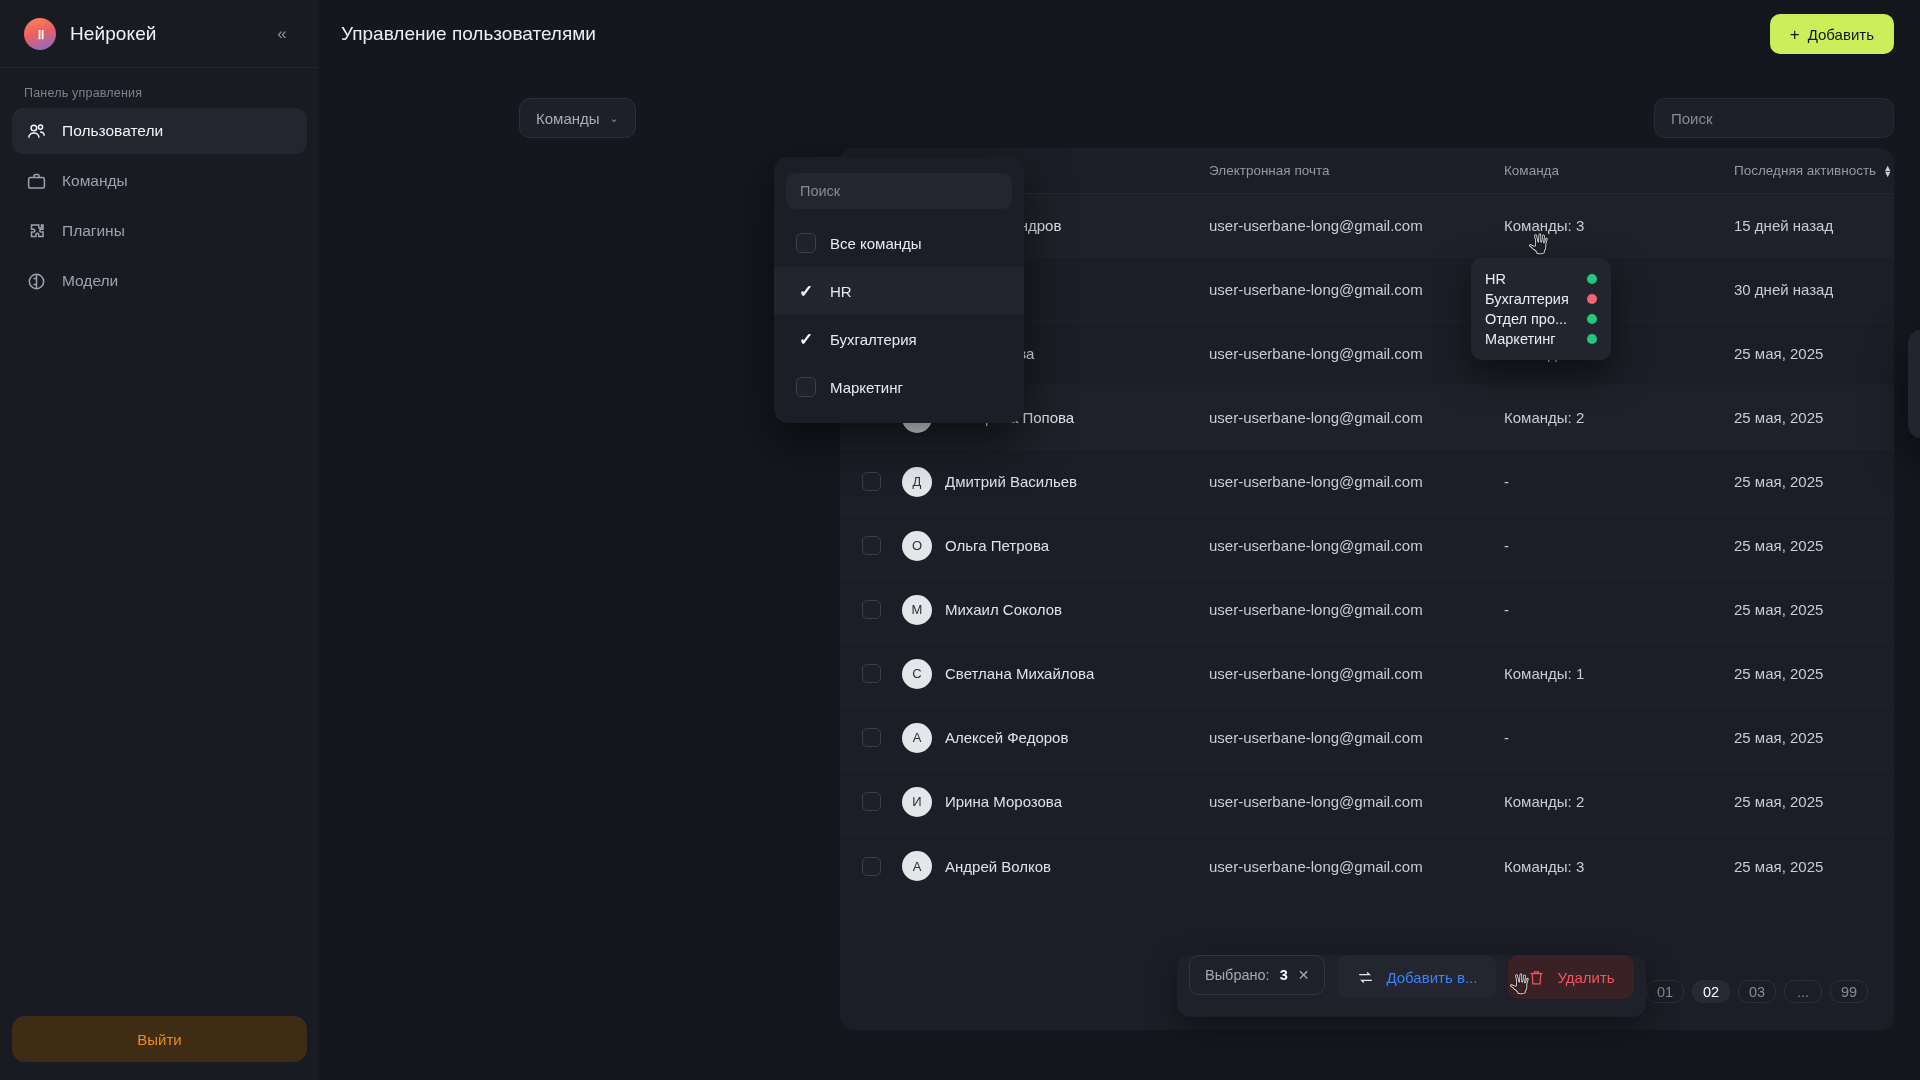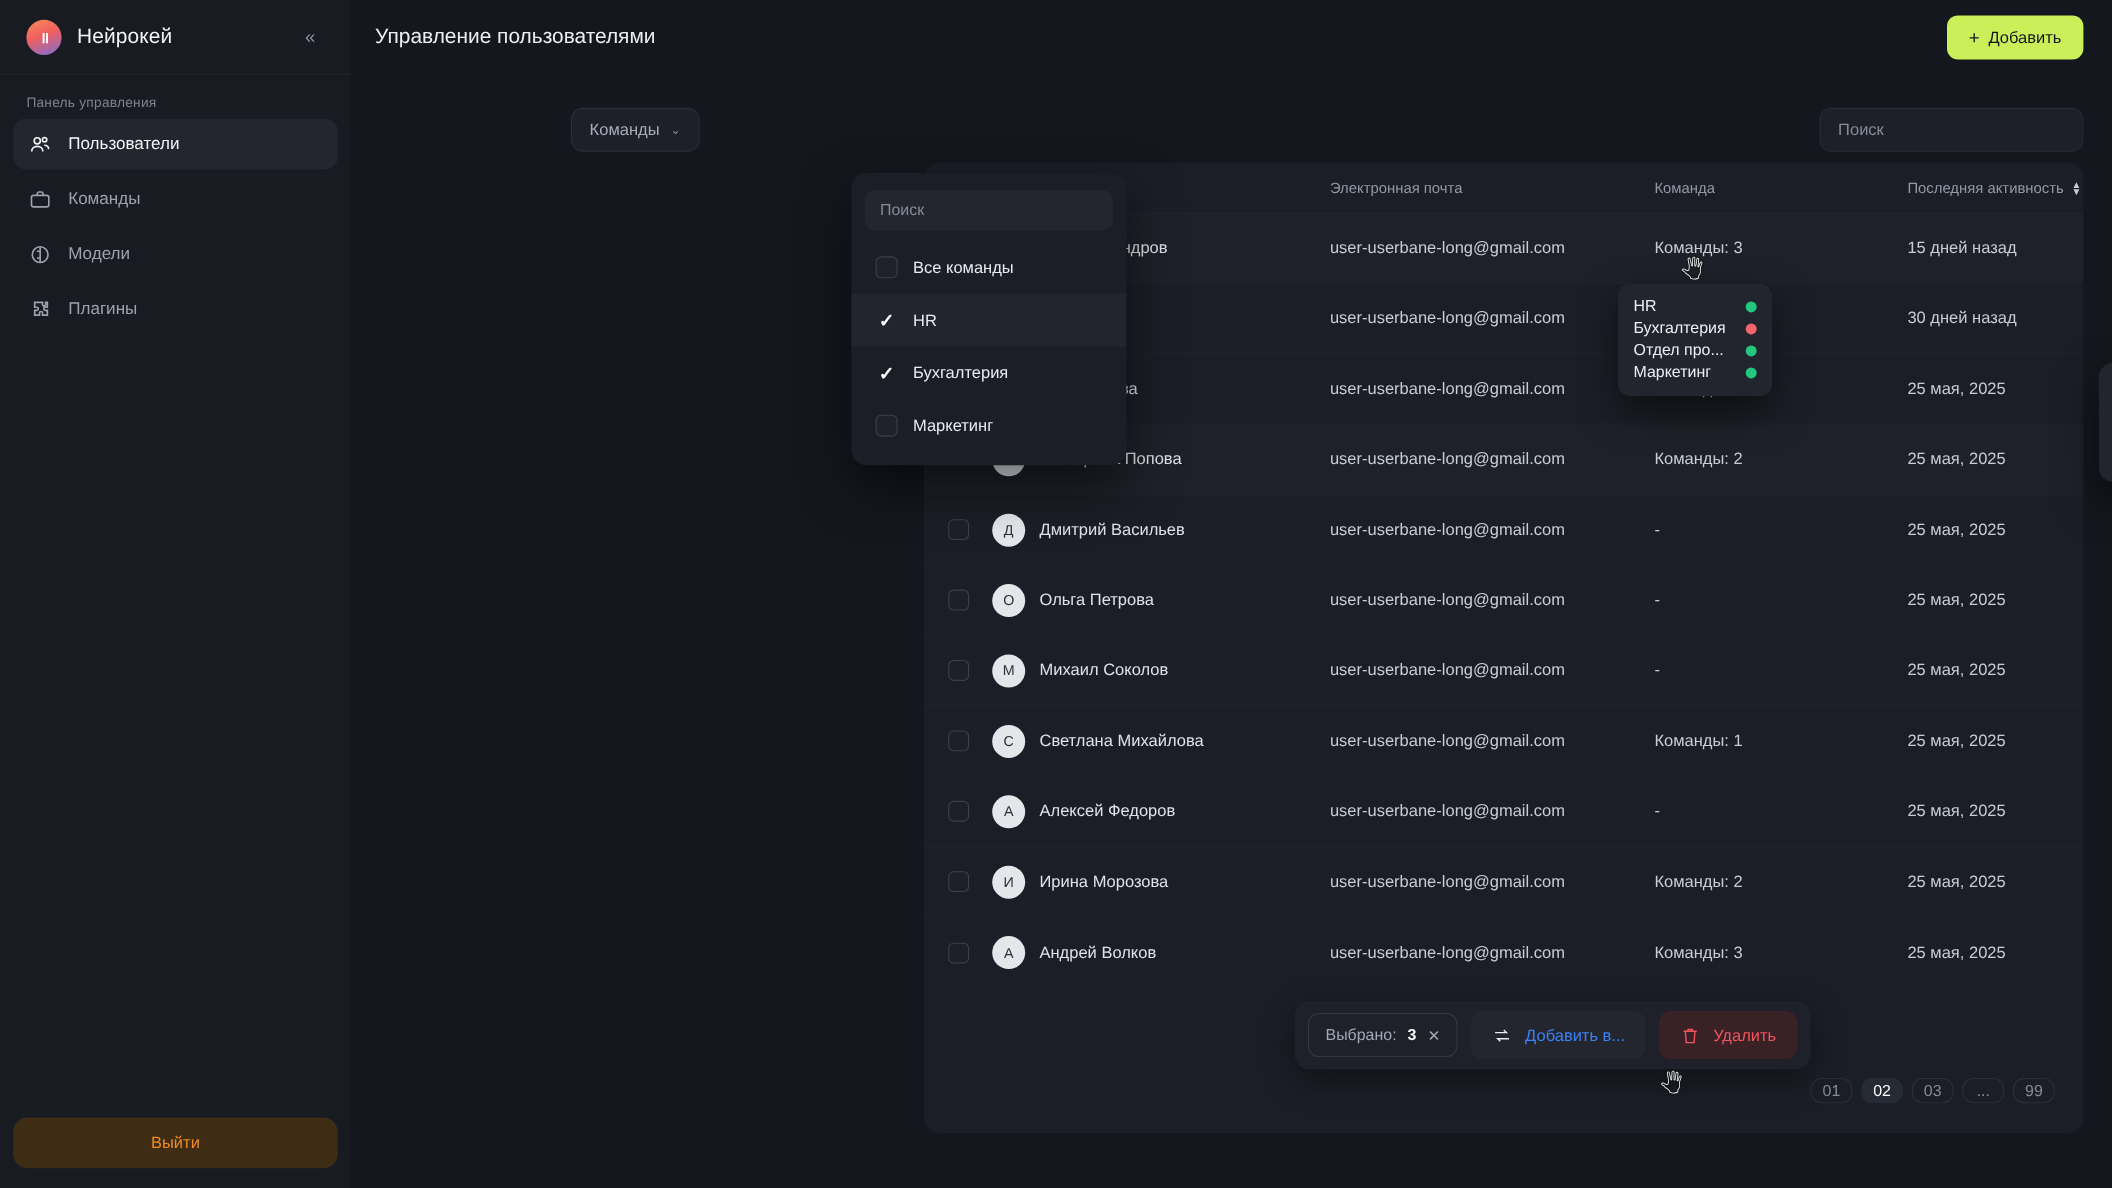--- a/index.html
+++ b/index.html
@@ -185,22 +185,22 @@
     box-shadow: 0 16px 40px rgba(0,0,0,.55); z-index: 50;
   }
   .ctx-item {
     display: flex; align-items: center; gap: 12px; height: 44px; padding: 0 18px;
     font-size: 15px; color: #e9ebf0; cursor: pointer;
   }
   .ctx-item.danger { color: #f0555f; }
 
   
   .bulkbar {
-    position: absolute; left: 858px; top: 910px; height: 62px;
-    background: #1e212a; border-radius: 13px; display: flex; align-items: center;
+    position: absolute; left: 858px; top: 955px; height: 62px;
+    background: #1e212a; border-radius: 13px; display: flex; align-items: flex-start;
     padding: 0 12px; gap: 12px; z-index: 30; box-shadow: 0 10px 30px rgba(0,0,0,.4);
   }
   .chip {
     display: flex; align-items: center; gap: 10px; height: 40px; padding: 0 15px;
     border: 1px solid #32363f; border-radius: 10px; font-size: 14.5px; color: #a3a8b4;
   }
   .chip b { color: #fff; font-weight: 700; }
   .chip .x { color: #a3a8b4; cursor: pointer; font-size: 14px; }
   .bulk-btn {
     display: flex; align-items: center; gap: 11px; height: 44px; padding: 0 19px;
@@ -256,34 +256,34 @@
           <svg viewBox="0 0 24 24" width="21" height="21">
               <rect x="3" y="7.5" width="18" height="12" rx="2.2"></rect>
               <path d="M9 7.5V5.8A1.8 1.8 0 0 1 10.8 4h2.4A1.8 1.8 0 0 1 15 5.8v1.7"></path>
             </svg>
         </span>
         <span>Команды</span>
       </div>
       <div class="nav-item">
         <span class="ico">
           <svg viewBox="0 0 24 24" width="21" height="21">
+              <path d="M9.5 4.5h5v2.2a1.6 1.6 0 0 0 3.2 0V4.5h1.8v5h-2.2a1.6 1.6 0 0 0 0 3.2h2.2v5h-5v-2.2a1.6 1.6 0 0 0-3.2 0v2.2h-5v-5H8.5a1.6 1.6 0 0 0 0-3.2H6.3v-5h3.2z"></path>
+            </svg>
+        </span>
+        <span>Плагины</span>
+      </div>
+      <div class="nav-item">
+        <span class="ico">
+          <svg viewBox="0 0 24 24" width="21" height="21">
               <circle cx="12" cy="12" r="8.2"></circle>
               <path d="M12 4.2v15.6"></path>
               <path d="M12 8.5H8.6M12 15.5H8.6"></path>
             </svg>
         </span>
         <span>Модели</span>
-      </div>
-      <div class="nav-item">
-        <span class="ico">
-          <svg viewBox="0 0 24 24" width="21" height="21">
-              <path d="M9.5 4.5h5v2.2a1.6 1.6 0 0 0 3.2 0V4.5h1.8v5h-2.2a1.6 1.6 0 0 0 0 3.2h2.2v5h-5v-2.2a1.6 1.6 0 0 0-3.2 0v2.2h-5v-5H8.5a1.6 1.6 0 0 0 0-3.2H6.3v-5h3.2z"></path>
-            </svg>
-        </span>
-        <span>Плагины</span>
       </div>
     </nav>
 
     <div class="sb-spacer"></div>
 
 
     <button class="logout-btn">Выйти</button>
   </aside>
 
   <section class="main">

